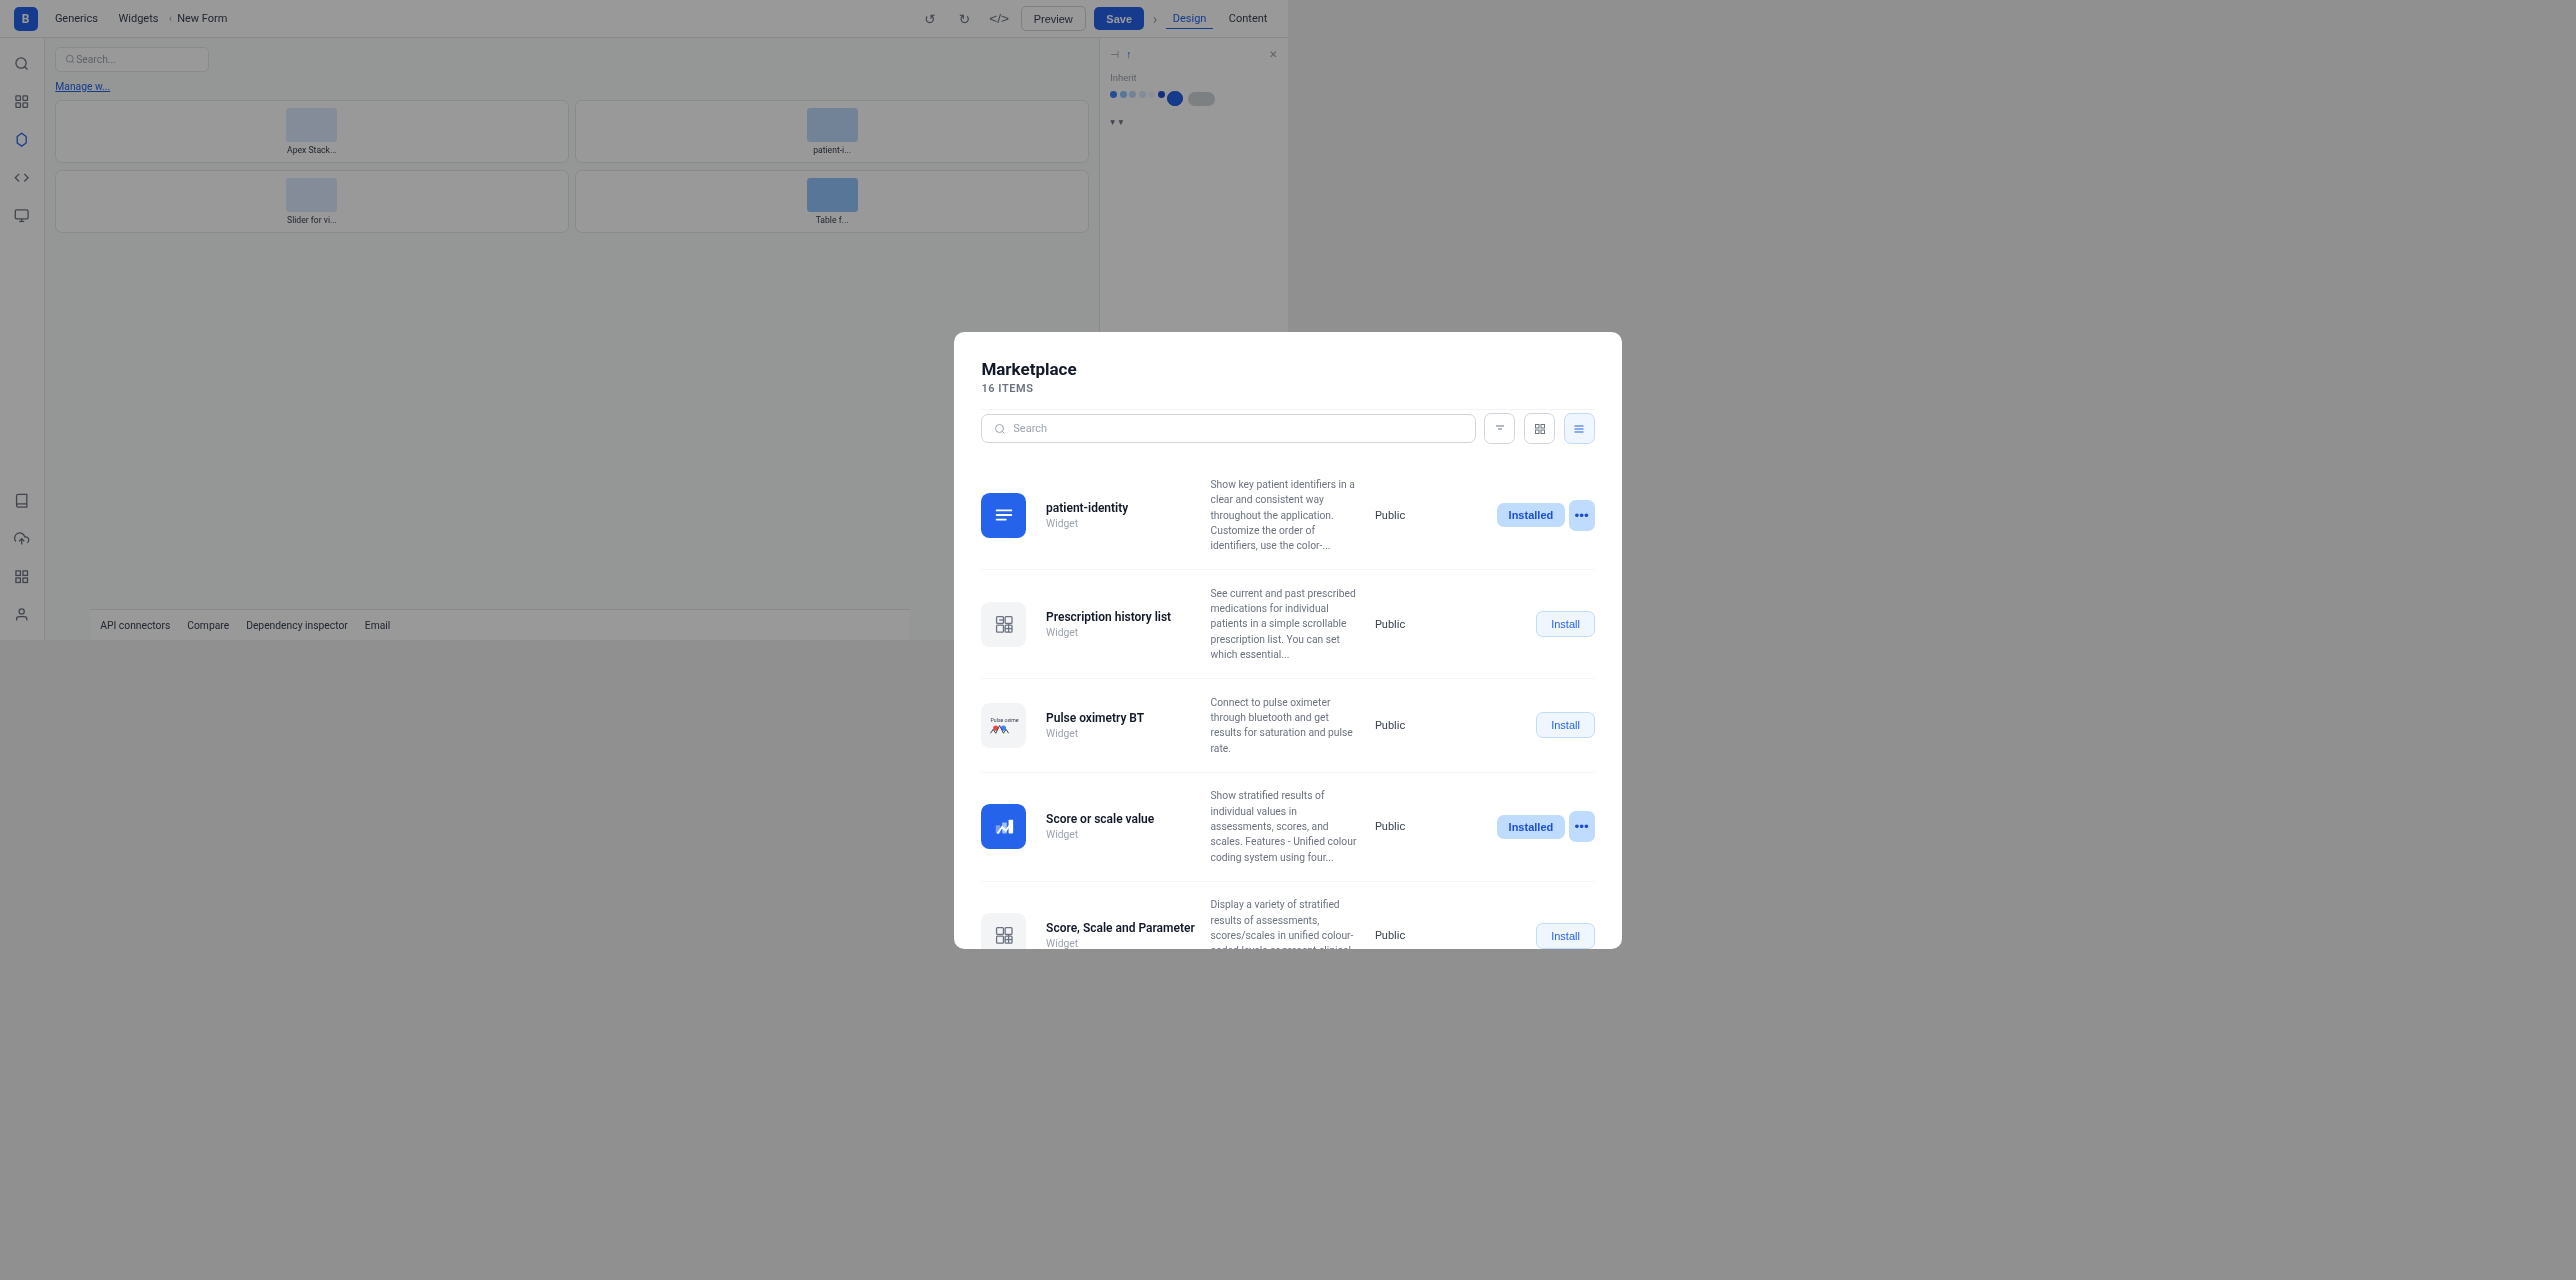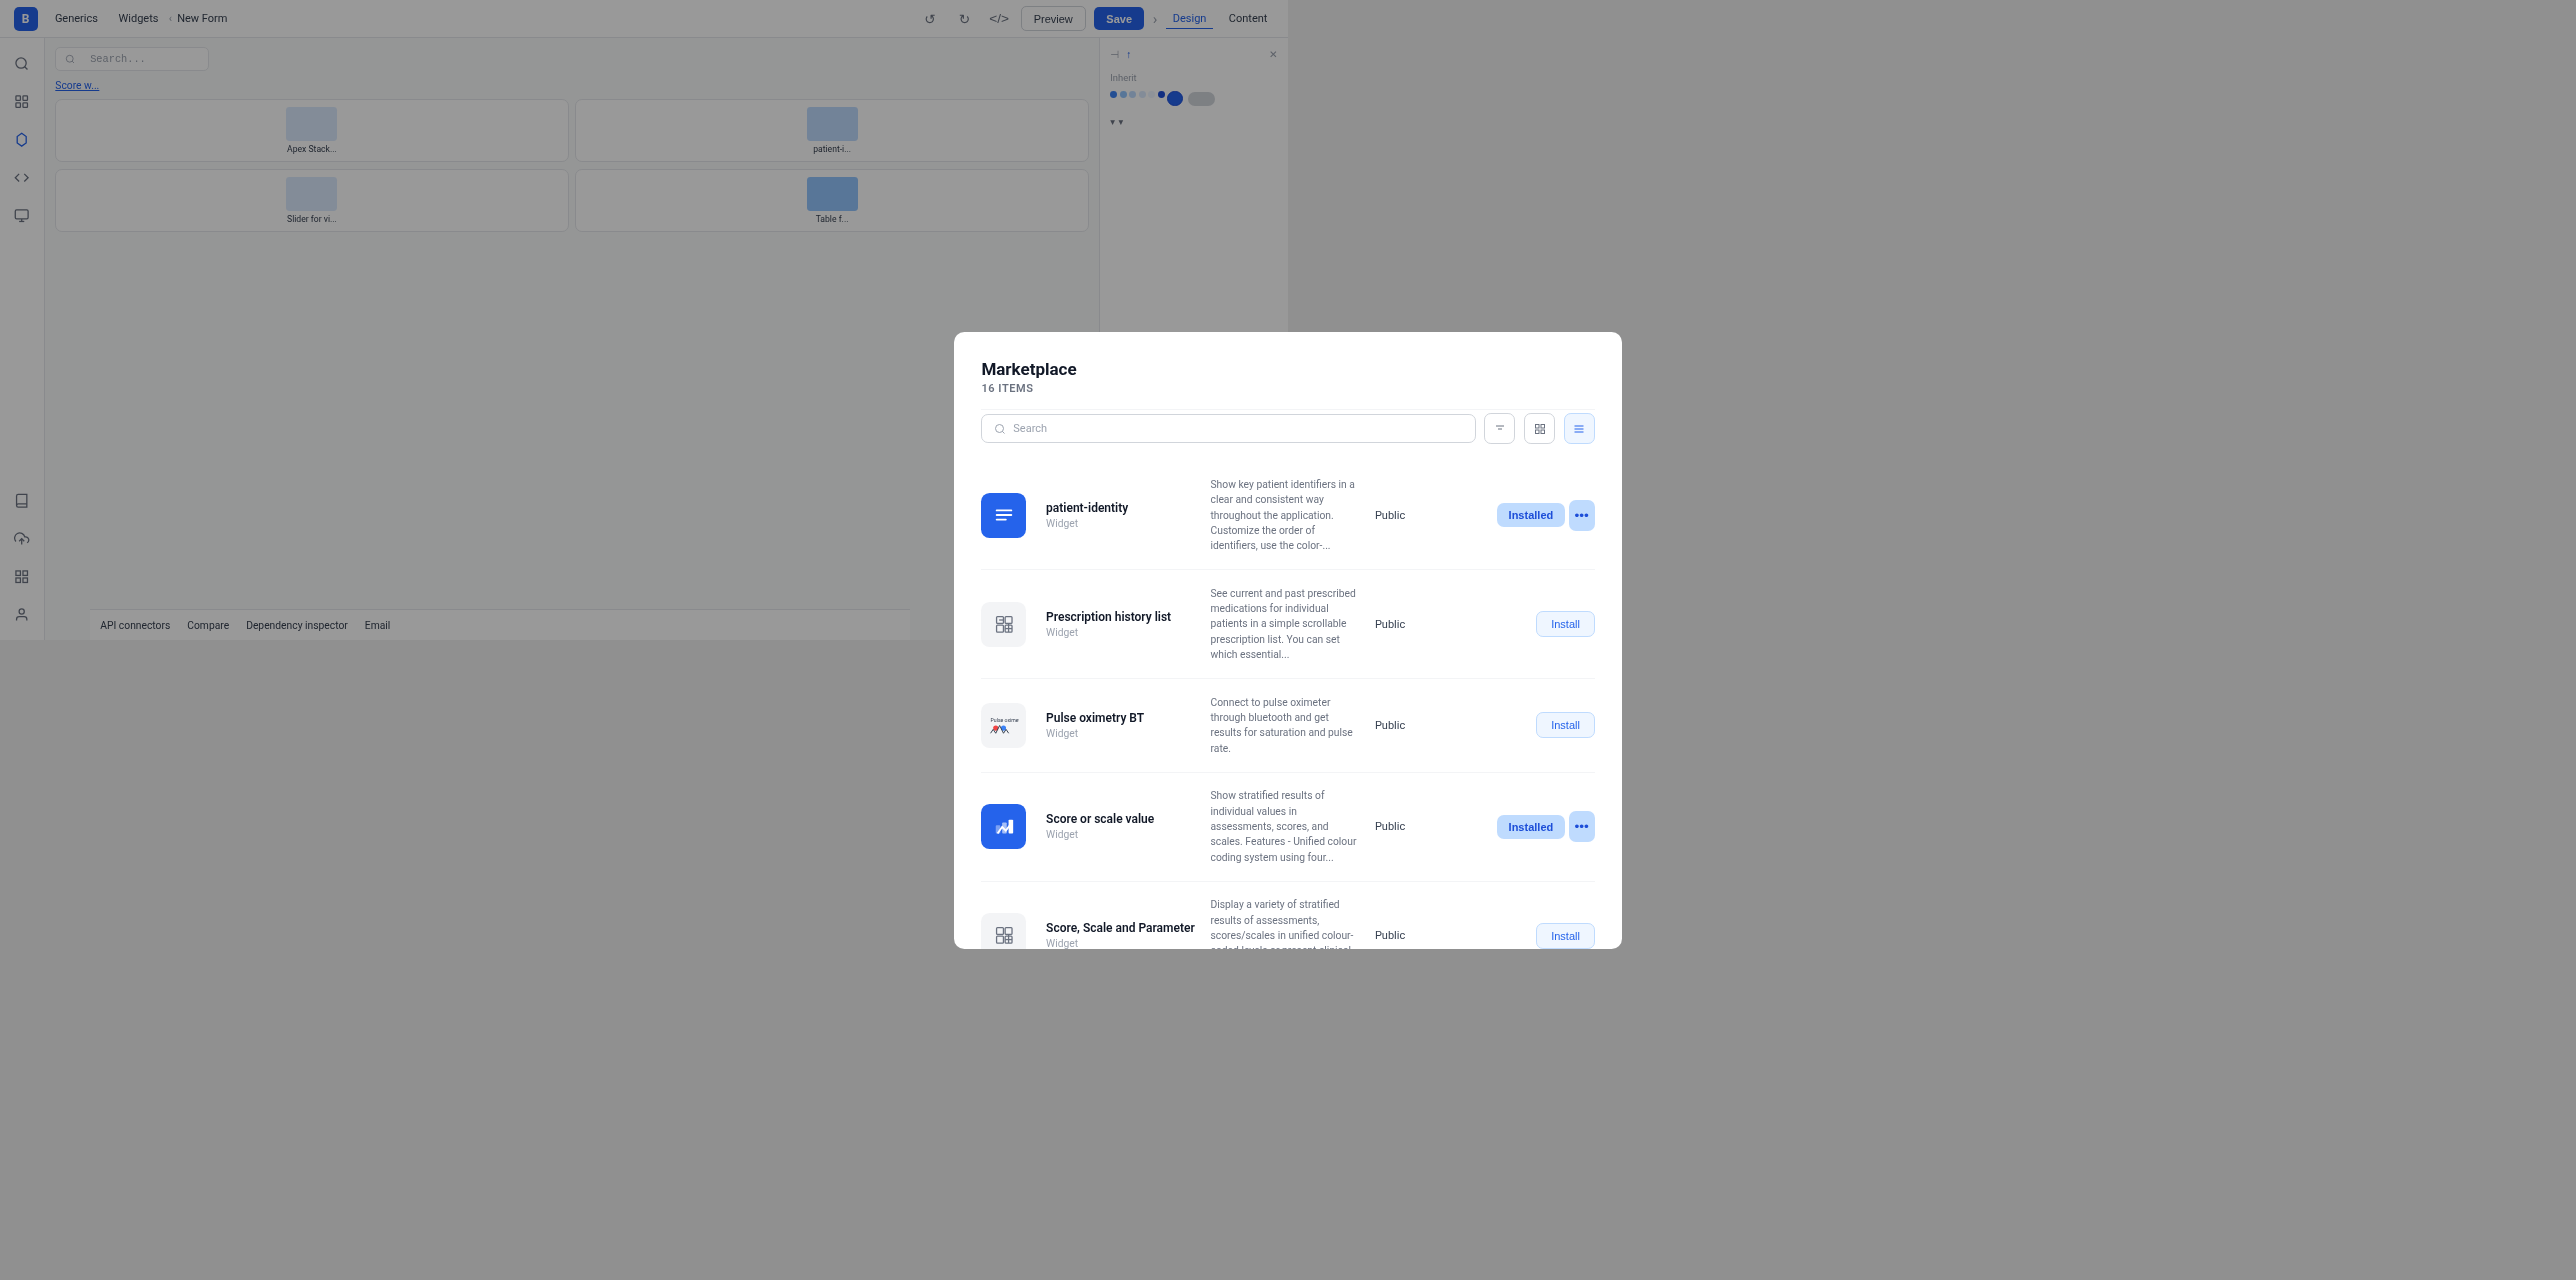--- a/index.html
+++ b/index.html
@@ -101,21 +101,21 @@
       flex: 1;
       background: #f9fafb;
       position: relative;
       overflow: hidden;
     }
     .panel-search {
       display: flex; align-items: center;
       background: #fff; border: 0.9px solid #e5e7eb;
       border-radius: 5.1px; padding: 5.1px 8.6px;
       font-size: 10.3px; color: #9ca3af;
-      gap: 15px; width: 154px; font-family: Liberation Mono, monospace;
+      gap: 1px; width: 154px;
     }
     .panel-manage {
       font-size: 10.3px; color: #2563eb; text-decoration: underline; cursor: pointer;
     }
     .widget-grid {
       display: grid;
       grid-template-columns: 1fr 1fr;
       gap: 6.9px;
       margin-top: 6.9px;
     }
@@ -376,21 +376,21 @@
 
     <div style="padding: 8.6px 10.3px;">
       <div class="panel-search">
         <svg width="10.3" height="10.3" viewBox="0 0 24 24" fill="none" stroke="#9ca3af" stroke-width="2">
             <circle cx="11" cy="11" r="8"></circle>
             <line x1="21" y1="21" x2="16.65" y2="16.65"></line>
           </svg>
         <span style="font-size:10.3px;color:#9ca3af;">Search...</span>
       </div>
       <div style="margin-top:5.1px;">
-        <span class="panel-manage">Score w...</span>
+        <span class="panel-manage">Manage w...</span>
       </div>
       <div class="widget-grid">
         <div class="widget-card">
           <div class="widget-thumb" style="background:#dbeafe;"></div>
           <span class="widget-label">Apex Stack...</span>
         </div>
         <div class="widget-card">
           <div class="widget-thumb" style="background:#bfdbfe;"></div>
           <span class="widget-label">patient-i...</span>
         </div>

